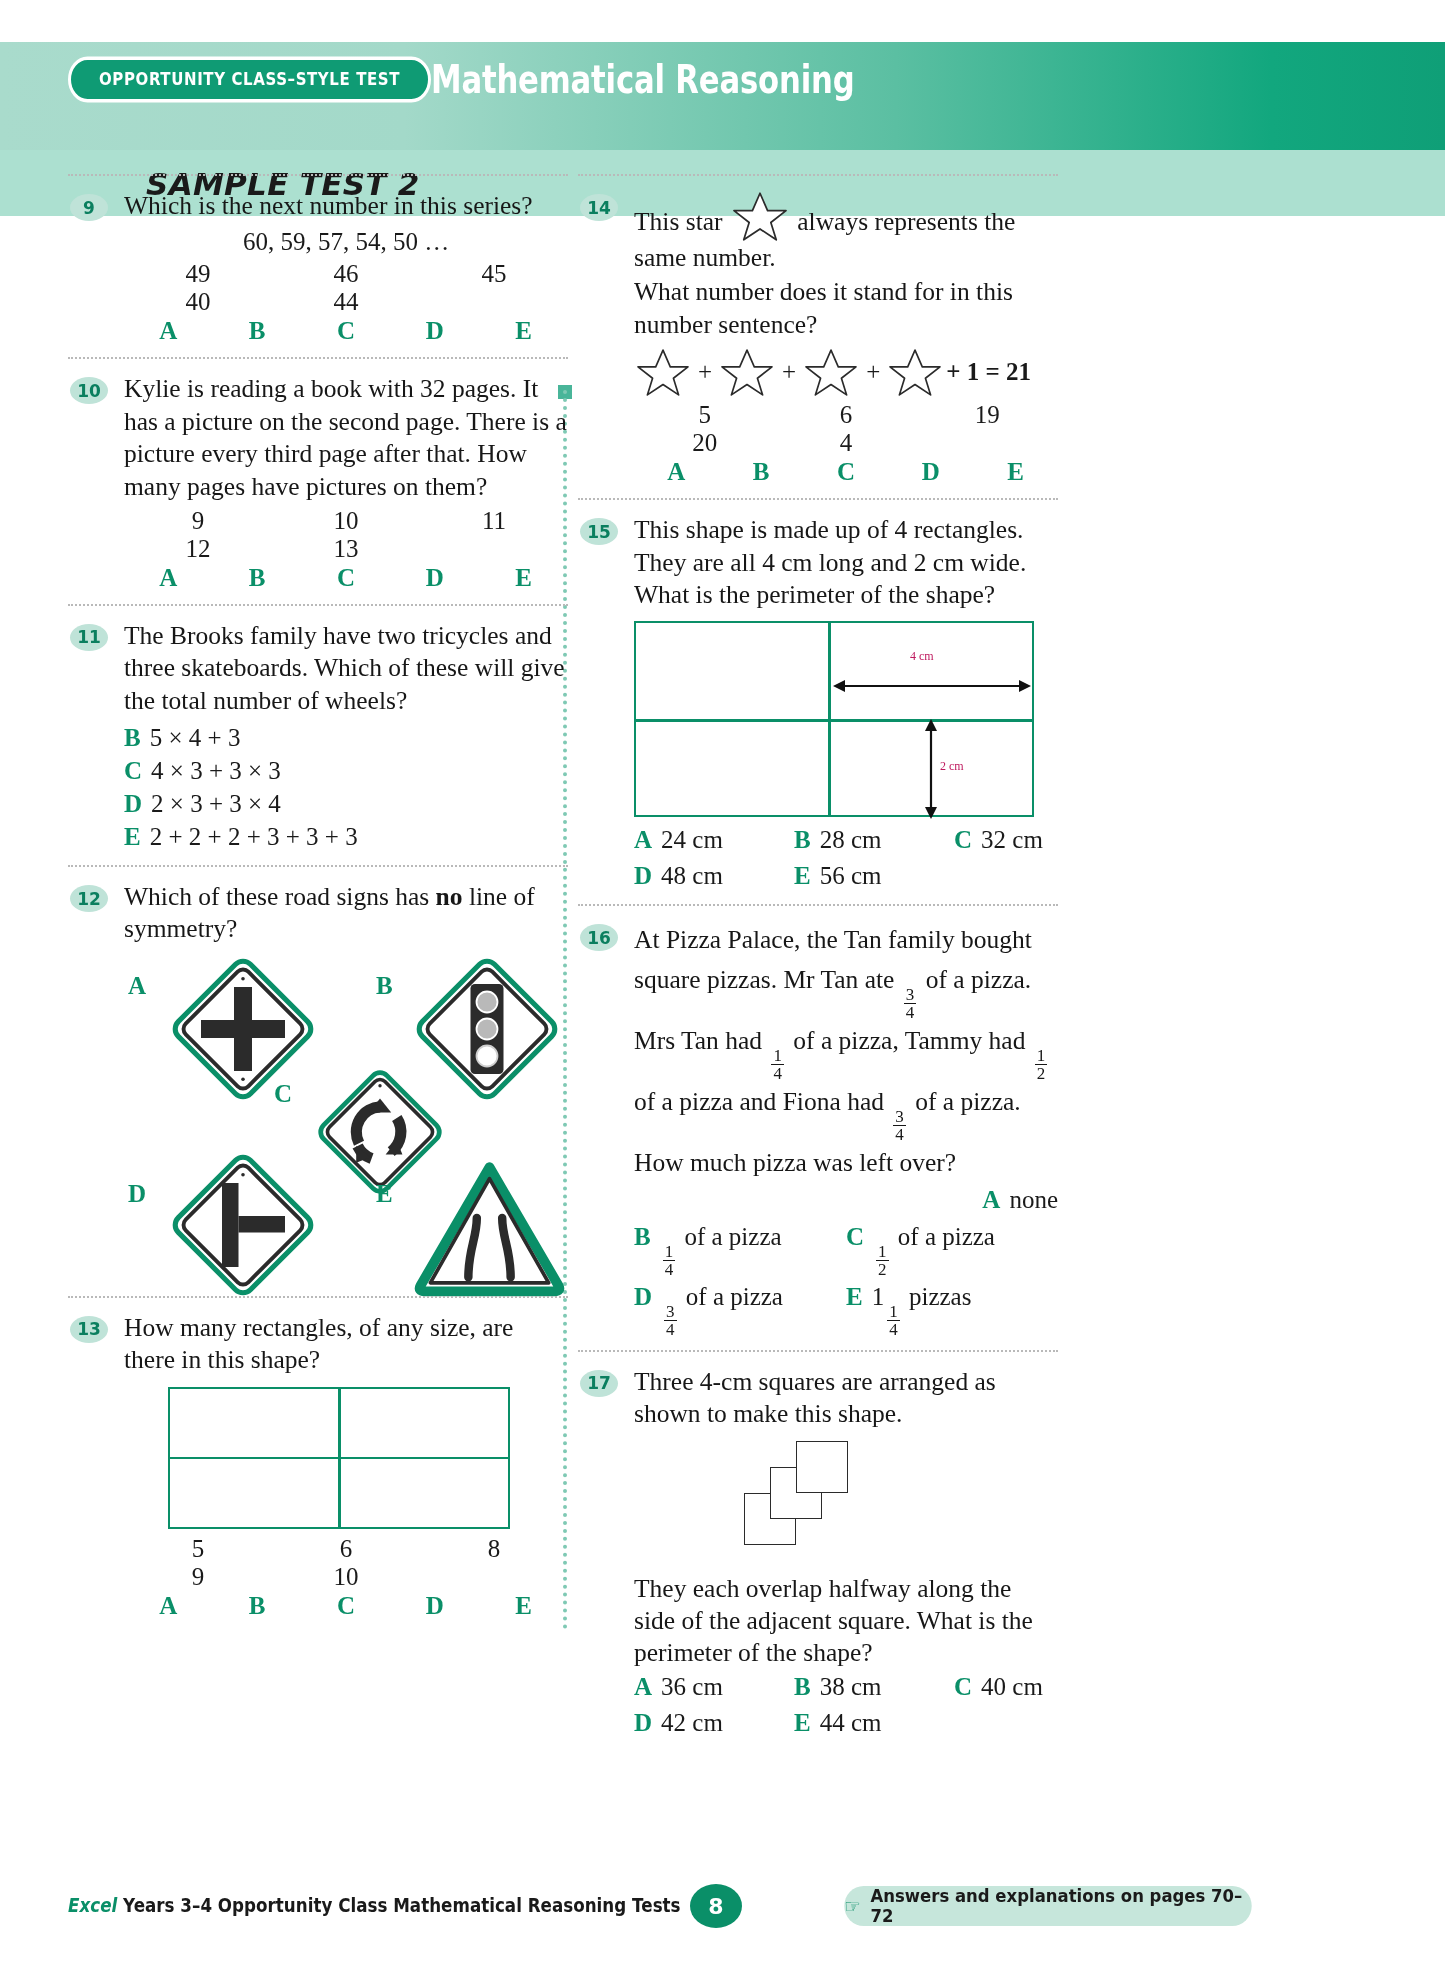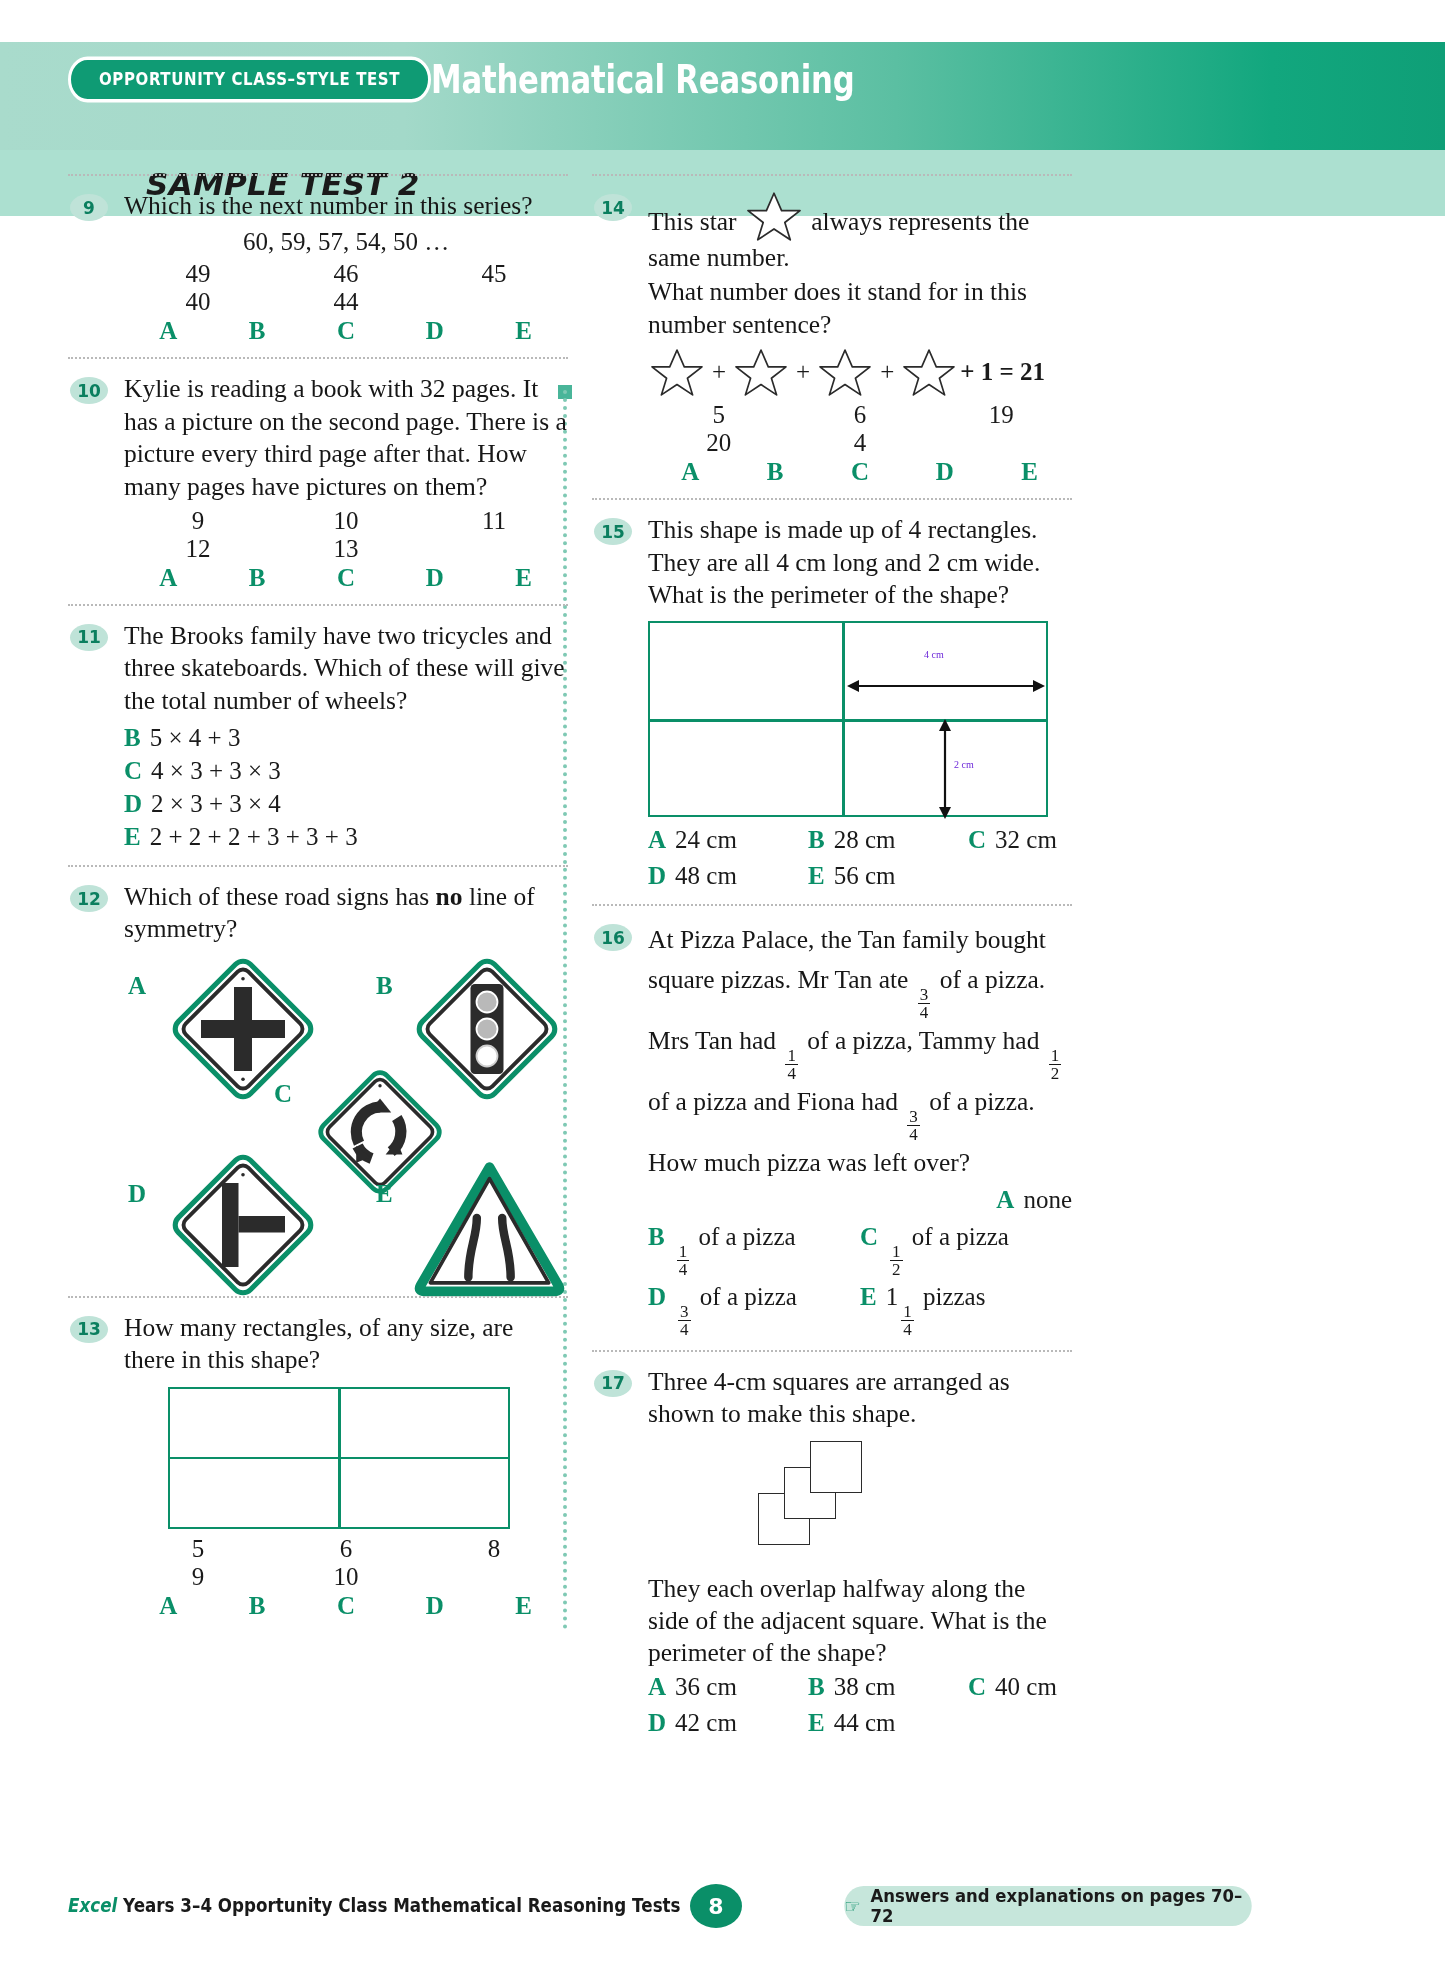--- a/index.html
+++ b/index.html
@@ -57,21 +57,21 @@
     font-style: italic; font-weight: 700;
     font-size: 31px;
     color: #1a1a1a;
     letter-spacing: 0.3px;
   }
 
   
   .page { position: absolute; left: 0; top: 174px; width: 1445px; }
   .col { position: absolute; top: 0; }
   .col-left  { left: 68px;  width: 500px; }
-  .col-right { left: 592px; width: 480px; }
+  .col-right { left: 578px; width: 480px; }
 
   
   .divider {
     position: absolute; left: 563px; top: 216px;
     width: 4px; height: 1240px;
     border-left: 4px dotted #7fc9b4;
   }
   .divider-cap {
     position: absolute; left: 558px; top: 211px;
     width: 14px; height: 14px; background: #49b599;
@@ -134,21 +134,21 @@
   .mixed { display: inline-block; }
 
   
   .fig { position: relative; margin: 10px 0 6px 0; }
 
   
   .rect-grid { border: 2.6px solid #0a8f68; position: relative; }
   .rect-grid .vline { position: absolute; top: 0; bottom: 0; width: 2.6px; background: #0a8f68; }
   .rect-grid .hline { position: absolute; left: 0; right: 0; height: 2.6px; background: #0a8f68; }
 
-  .dimlabel { position: absolute; font-size: 10px; font-family: "Liberation Serif", serif; color: #6d28d9; }
+  .dimlabel { position: absolute; font-size: 12px; font-family: "Liberation Serif", serif; color: #be185d; }
 
   
   .starline { display: flex; align-items: center; gap: 2px; margin-top: 6px; }
   .star-op { font-size: 25px; padding: 0 4px; }
 
   
   .signs { position: relative; height: 330px; margin-top: 8px; }
   .sign-lbl {
     position: absolute; font-size: 25px; font-weight: 700; color: #0a8f68;
   }

